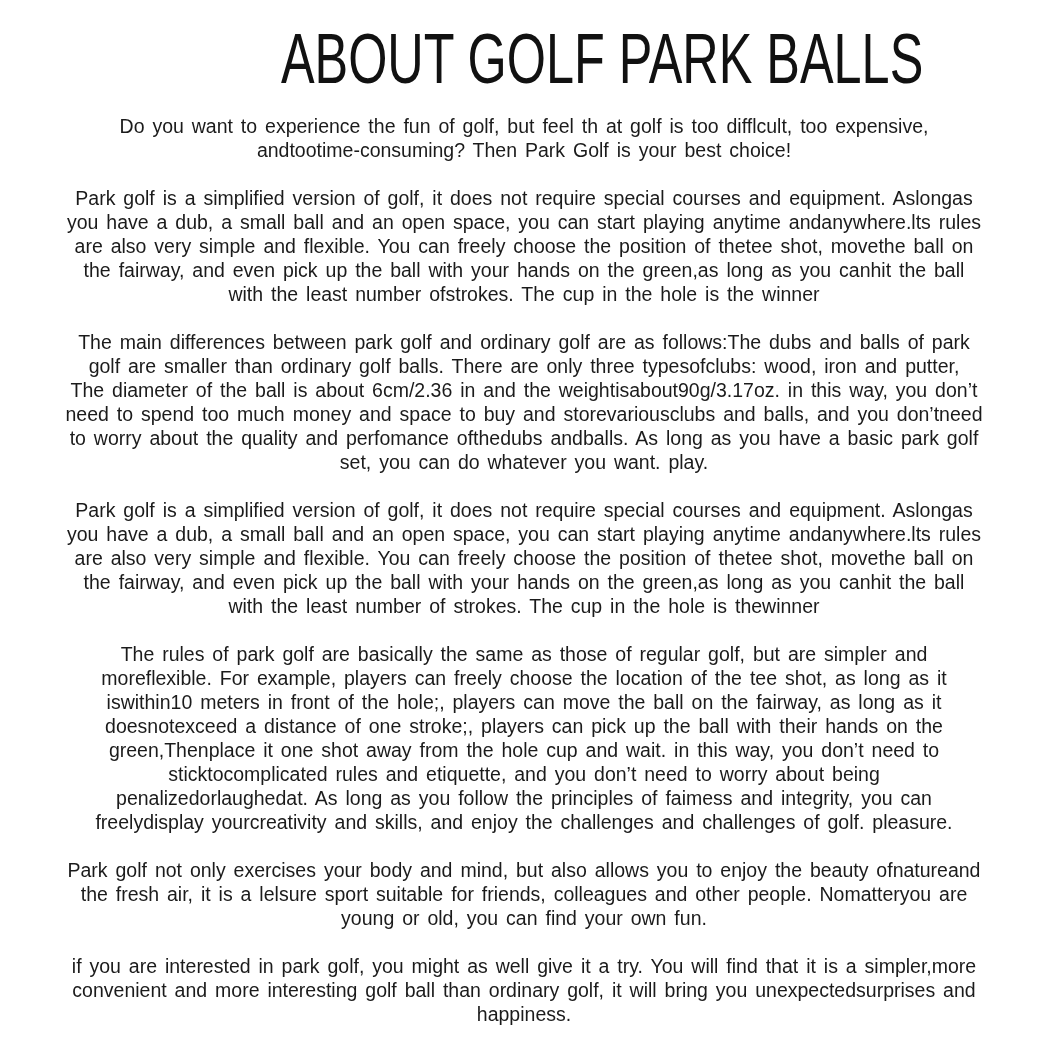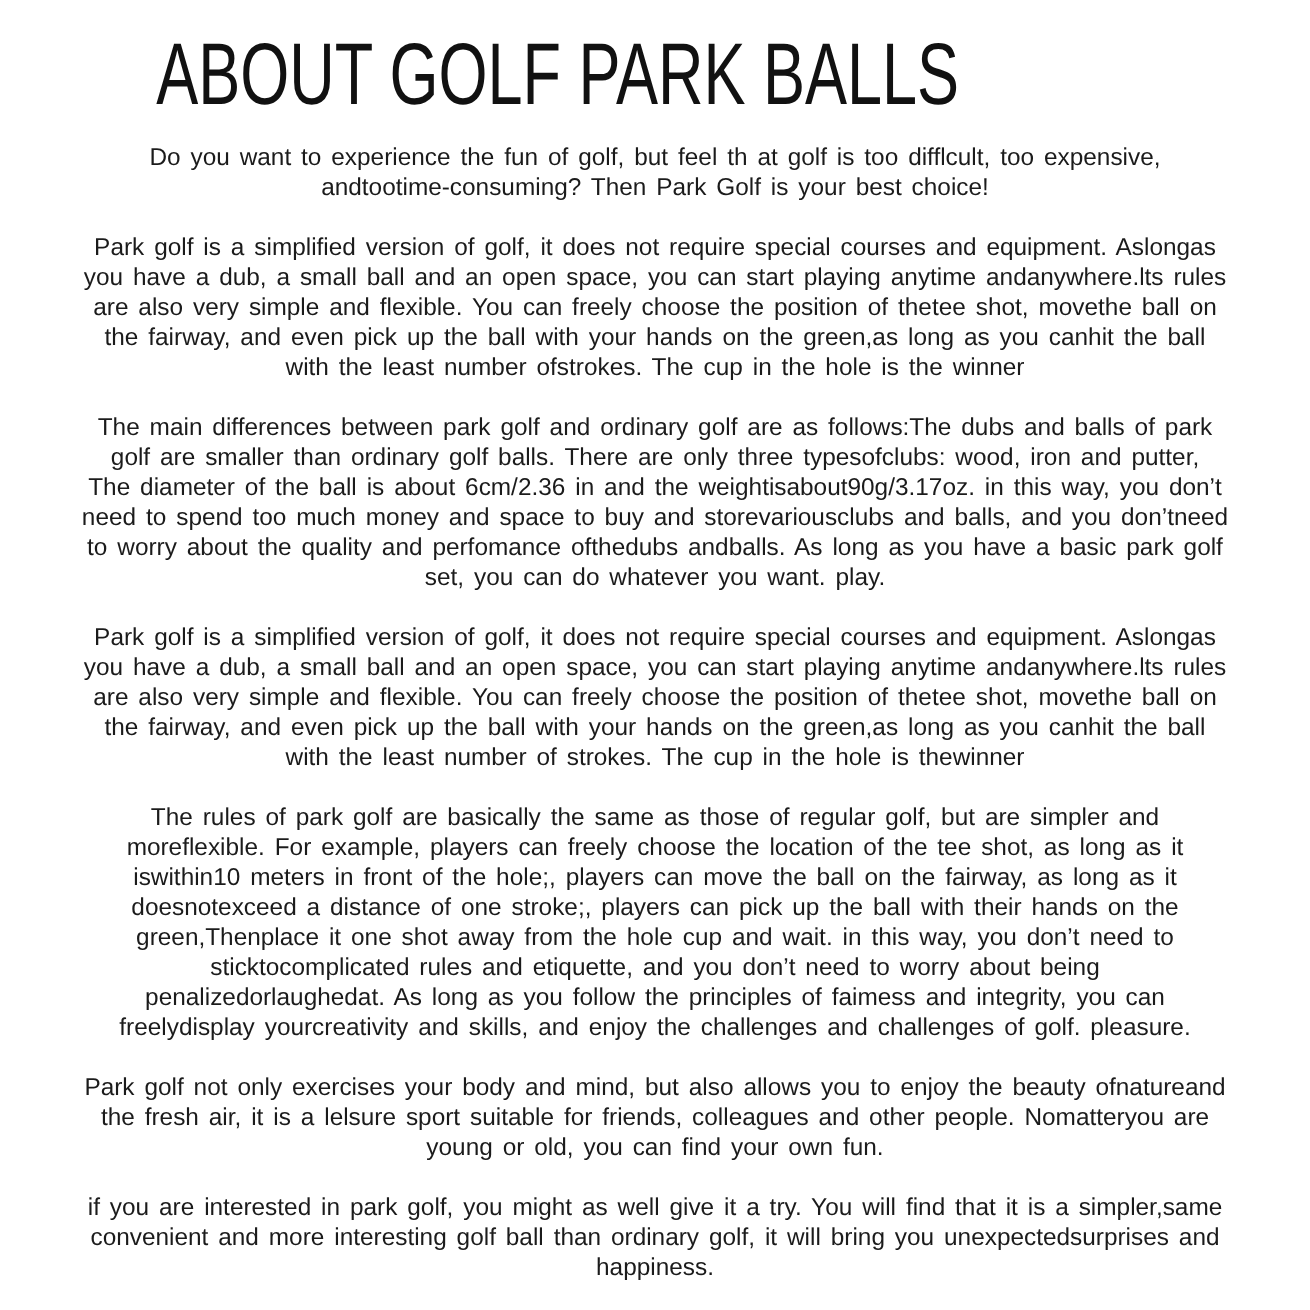--- a/index.html
+++ b/index.html
@@ -14,21 +14,21 @@
     font-family: "Liberation Sans", "DejaVu Sans", sans-serif;
     color: #1a1a1a;
   }
   .page {
     width: 1048px;
     height: 1048px;
     background: #ffffff;
   }
   h1.doc-title {
     margin: 20px 0 0 0;
-    text-align: left;
+    text-align: right;
     font-size: 70px;
     line-height: 78px;
     font-weight: 500;
     color: #111111;
     white-space: nowrap;
     letter-spacing: 0px;
   }
   .title-scale {
     display: inline-block;
     transform: scaleX(0.72);
@@ -82,17 +82,17 @@
 moreflexible. For example, players can freely choose the location of the tee shot, as long as it
 iswithin10 meters in front of the hole;, players can move the ball on the fairway, as long as it
 doesnotexceed a distance of one stroke;, players can pick up the ball with their hands on the
 green,Thenplace it one shot away from the hole cup and wait. in this way, you don’t need to
 sticktocomplicated rules and etiquette, and you don’t need to worry about being
 penalizedorlaughedat. As long as you follow the principles of faimess and integrity, you can
 freelydisplay yourcreativity and skills, and enjoy the challenges and challenges of golf. pleasure.</p>
     <p>Park golf not only exercises your body and mind, but also allows you to enjoy the beauty ofnatureand
 the fresh air, it is a lelsure sport suitable for friends, colleagues and other people. Nomatteryou are
 young or old, you can find your own fun.</p>
-    <p>if you are interested in park golf, you might as well give it a try. You will find that it is a simpler,same
+    <p>if you are interested in park golf, you might as well give it a try. You will find that it is a simpler,more
 convenient and more interesting golf ball than ordinary golf, it will bring you unexpectedsurprises and
 happiness.</p>
   </div>
 </div>
 
 </body></html>

